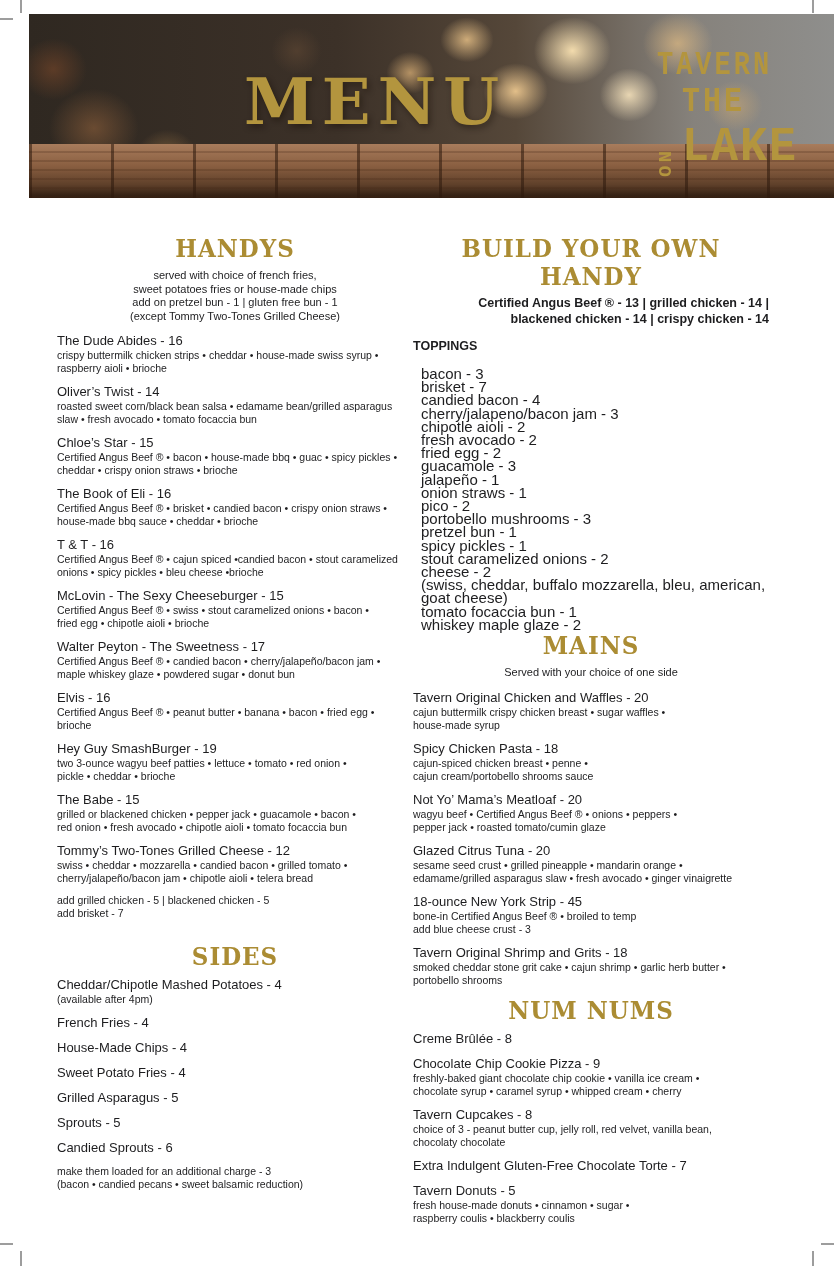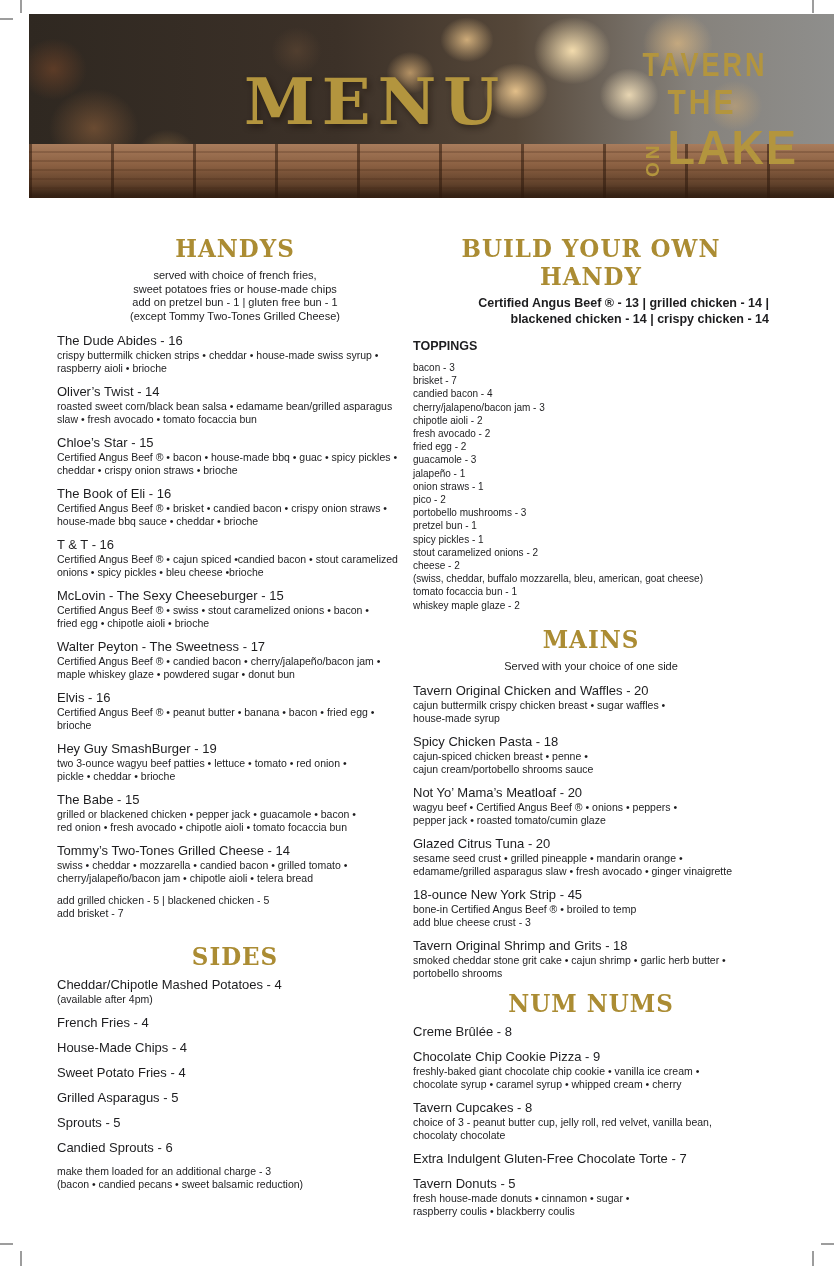--- a/index.html
+++ b/index.html
@@ -41,21 +41,21 @@
       repeating-linear-gradient(90deg, rgba(44,24,12,.55) 0 3px, rgba(0,0,0,0) 3px 82px),
       repeating-linear-gradient(0deg, rgba(70,40,22,.25) 0 2px, rgba(0,0,0,0) 2px 9px),
       linear-gradient(180deg, #a87c5c 0%, #8a5f41 40%, #5f402a 75%, #2b1b10 100%);
   }
   .menu-title {
     position:absolute; left:215px; top:50px;
     font-family:"DejaVu Serif", serif; font-weight:bold;
     font-size:64px; letter-spacing:7px; color:#b3953e;
     text-shadow:2px 3px 6px rgba(20,10,0,.45);
   }
-  .logo { position:absolute; right:42px; top:36px; color:#b3953e; line-height:1; }
+  .logo { position:absolute; right:42px; top:36px; color:#b3953e; line-height:1;font-family:Liberation Mono, monospace; }
   .logo-top { font-weight:bold; font-size:27px; letter-spacing:3px; transform:scaleY(1.2); transform-origin:top; }
   .logo-row { display:flex; align-items:flex-start; margin-top:8px; }
   .logo-on {
     writing-mode:vertical-rl; transform:rotate(180deg);
     font-weight:bold; font-size:19px; letter-spacing:3px; margin-right:6px; height:92px;
     display:inline-block;
   }
   .logo-the { font-weight:bold; font-size:30px; letter-spacing:3px; transform:scaleY(1.15); transform-origin:top; }
   .logo-lake { font-weight:bold; font-size:45px; letter-spacing:2px; margin-top:9px; transform:scaleY(1.05); transform-origin:top; }
 
@@ -65,26 +65,26 @@
     padding:36px 12px 0 57px; display:flex; 
   }
   .column { width:356px; }
   .gold-header {
     font-family:"DejaVu Serif", serif; font-weight:bold; color:#ab8c33;
     text-align:center; font-size:23px; letter-spacing:1px; margin:0 0 8px 0;
     transform:scaleY(1.05); transform-origin:top;
   }
   .menu-section { margin:0; }
   .column-left  .menu-section:nth-child(2) { margin-top:22px; }  
-  .column-right .menu-section:nth-child(2) { margin-top:13px; }  
+  .column-right .menu-section:nth-child(2) { margin-top:0; }  
   .column-right .menu-section:nth-child(3) { margin-top:6px; }   
   .intro { font-size:11px; line-height:13.5px; text-align:center; white-space:pre-line; margin-bottom:10px; }
   .bold-intro { font-weight:bold; font-size:12.5px; line-height:15.5px; text-align:right; white-space:pre-line; margin-bottom:12px; }
-  .subheading { font-weight:bold; font-size:12.5px; margin-bottom:8px; }
-  .plain-list { font-size:10px; line-height:13.2px; white-space:pre-line; }
+  .subheading { font-weight:bold; font-size:12.5px; margin-bottom:14px; }
+  .plain-list { font-size:15px; line-height:13.2px; white-space:pre-line;margin-left:8px; }
   .menu-item { margin-bottom:9px; }
   .item-name { font-weight:normal; font-size:13px; line-height:16px; }
   .item-desc { font-size:10.5px; line-height:13px; white-space:pre-line; }
   .section-notes { font-size:10.5px; line-height:13px; white-space:pre-line; margin-top:0; }
 </style>
 </head>
 <body>
 
 <div class="mark m-tl-v"></div>
 <div class="mark m-tl-h"></div>
@@ -162,21 +162,21 @@
           <div class="item-name">Hey Guy SmashBurger - 19</div>
           <div class="item-desc">two 3-ounce wagyu beef patties • lettuce • tomato • red onion •
 pickle • cheddar • brioche</div>
         </div>
         <div class="menu-item">
           <div class="item-name">The Babe - 15</div>
           <div class="item-desc">grilled or blackened chicken • pepper jack • guacamole • bacon •
 red onion • fresh avocado • chipotle aioli • tomato focaccia bun</div>
         </div>
         <div class="menu-item">
-          <div class="item-name">Tommy’s Two-Tones Grilled Cheese - 14</div>
+          <div class="item-name">Tommy’s Two-Tones Grilled Cheese - 12</div>
           <div class="item-desc">swiss • cheddar • mozzarella • candied bacon • grilled tomato •
 cherry/jalapeño/bacon jam • chipotle aioli • telera bread</div>
         </div>
         <div class="section-notes">add grilled chicken - 5 | blackened chicken - 5
 add brisket - 7</div>
       </section>
       <section class="menu-section">
         <h2 class="gold-header">SIDES</h2>
         <div class="menu-item">
           <div class="item-name">Cheddar/Chipotle Mashed Potatoes - 4</div>

